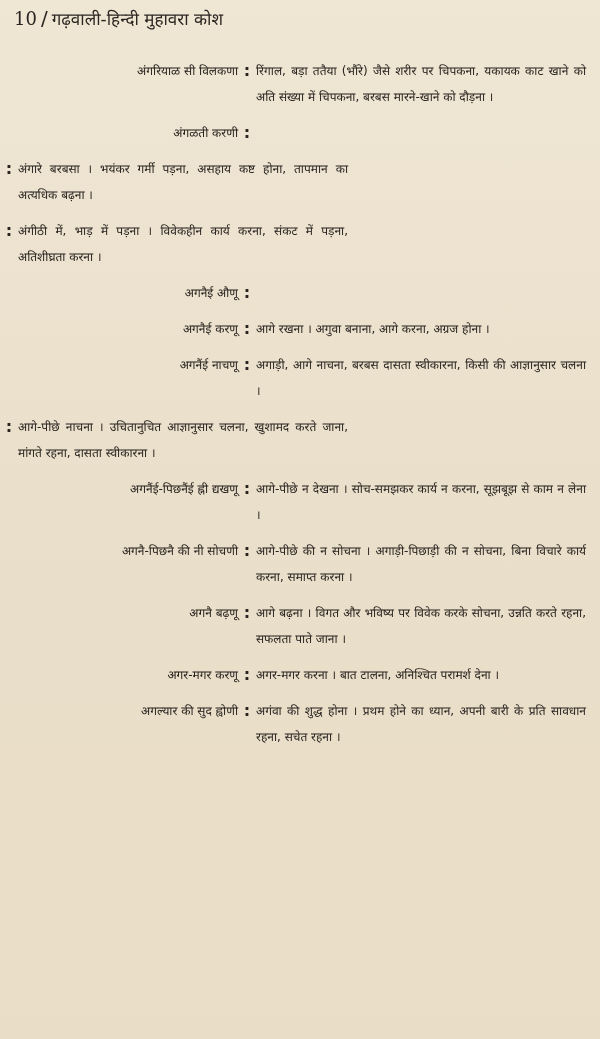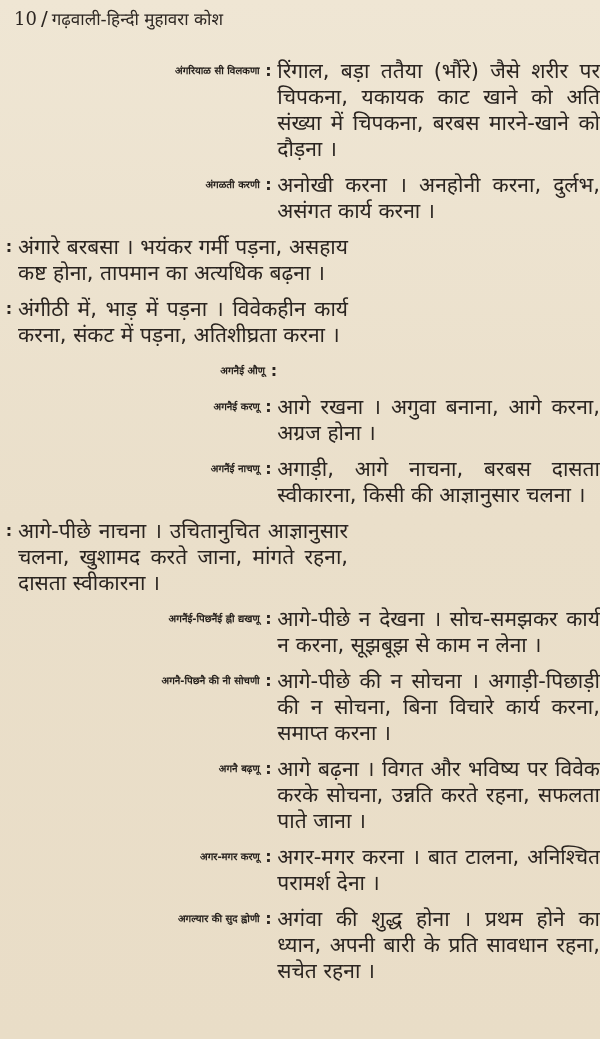--- a/index.html
+++ b/index.html
@@ -16,49 +16,47 @@
   .header {
     position: absolute; left: 14px; top: 6px;
     font-size: 17px; color: #2c2622;
     white-space: nowrap;
   }
   .header .num { font-family: "DejaVu Serif", "Liberation Serif", serif; font-size: 18px; text-align: right; }
   .header .slash { margin: 0 4px; font-size: 20px; }
   .entries { position: absolute; left: 0; top: 58px; width: 600px; }
   .entry { display: flex; align-items: flex-start; margin-bottom: 10px; }
   .term {
-    width: 238px; text-align: right; font-weight: bold;
-    font-size: 10px; line-height: 26px; white-space: nowrap;
+    width: 238px; text-align: right; font-weight: normal;
+    font-size: 12px; line-height: 26px; white-space: nowrap;
     color: #231e1a;
-    padding-left: 27px;
   }
   .colon { width: 18px; text-align: center; font-size: 16px; line-height: 26px; font-weight: bold; }
   .def {
-    width: 330px; font-size: 21px; line-height: 26px;
+    width: 330px; font-size: 12px; line-height: 26px;
     text-align: justify; color: #2a2420;
   }
 </style>
 </head>
 <body>
 
 <div class="page">
   <div class="header">
     <span class="num">10</span><span class="slash">/</span><span>गढ़वाली-हिन्दी मुहावरा कोश</span>
   </div>
 
   <div class="entries">
     <div class="entry">
       <div class="term">अंगरियाळ सी विलकणा</div>
       <div class="colon">:</div>
       <div class="def">रिंगाल, बड़ा ततैया (भौंरे) जैसे शरीर पर चिपकना, यकायक काट खाने को अति संख्या में चिपकना, बरबस मारने-खाने को दौड़ना ।</div>
     </div>
     <div class="entry">
       <div class="term">अंगळती करणी</div>
       <div class="colon">:</div>
-      <div class="def">अनोखी करना । अनहोनी करना, दुर्लभ, असंगत कार्य करना ।</div>
     </div>
     <div class="entry">
       <div class="colon">:</div>
       <div class="def">अंगारे बरबसा । भयंकर गर्मी पड़ना, असहाय कष्ट होना, तापमान का अत्यधिक बढ़ना ।</div>
     </div>
     <div class="entry">
       <div class="colon">:</div>
       <div class="def">अंगीठी में, भाड़ में पड़ना । विवेकहीन कार्य करना, संकट में पड़ना, अतिशीघ्रता करना ।</div>
     </div>
     <div class="entry">

